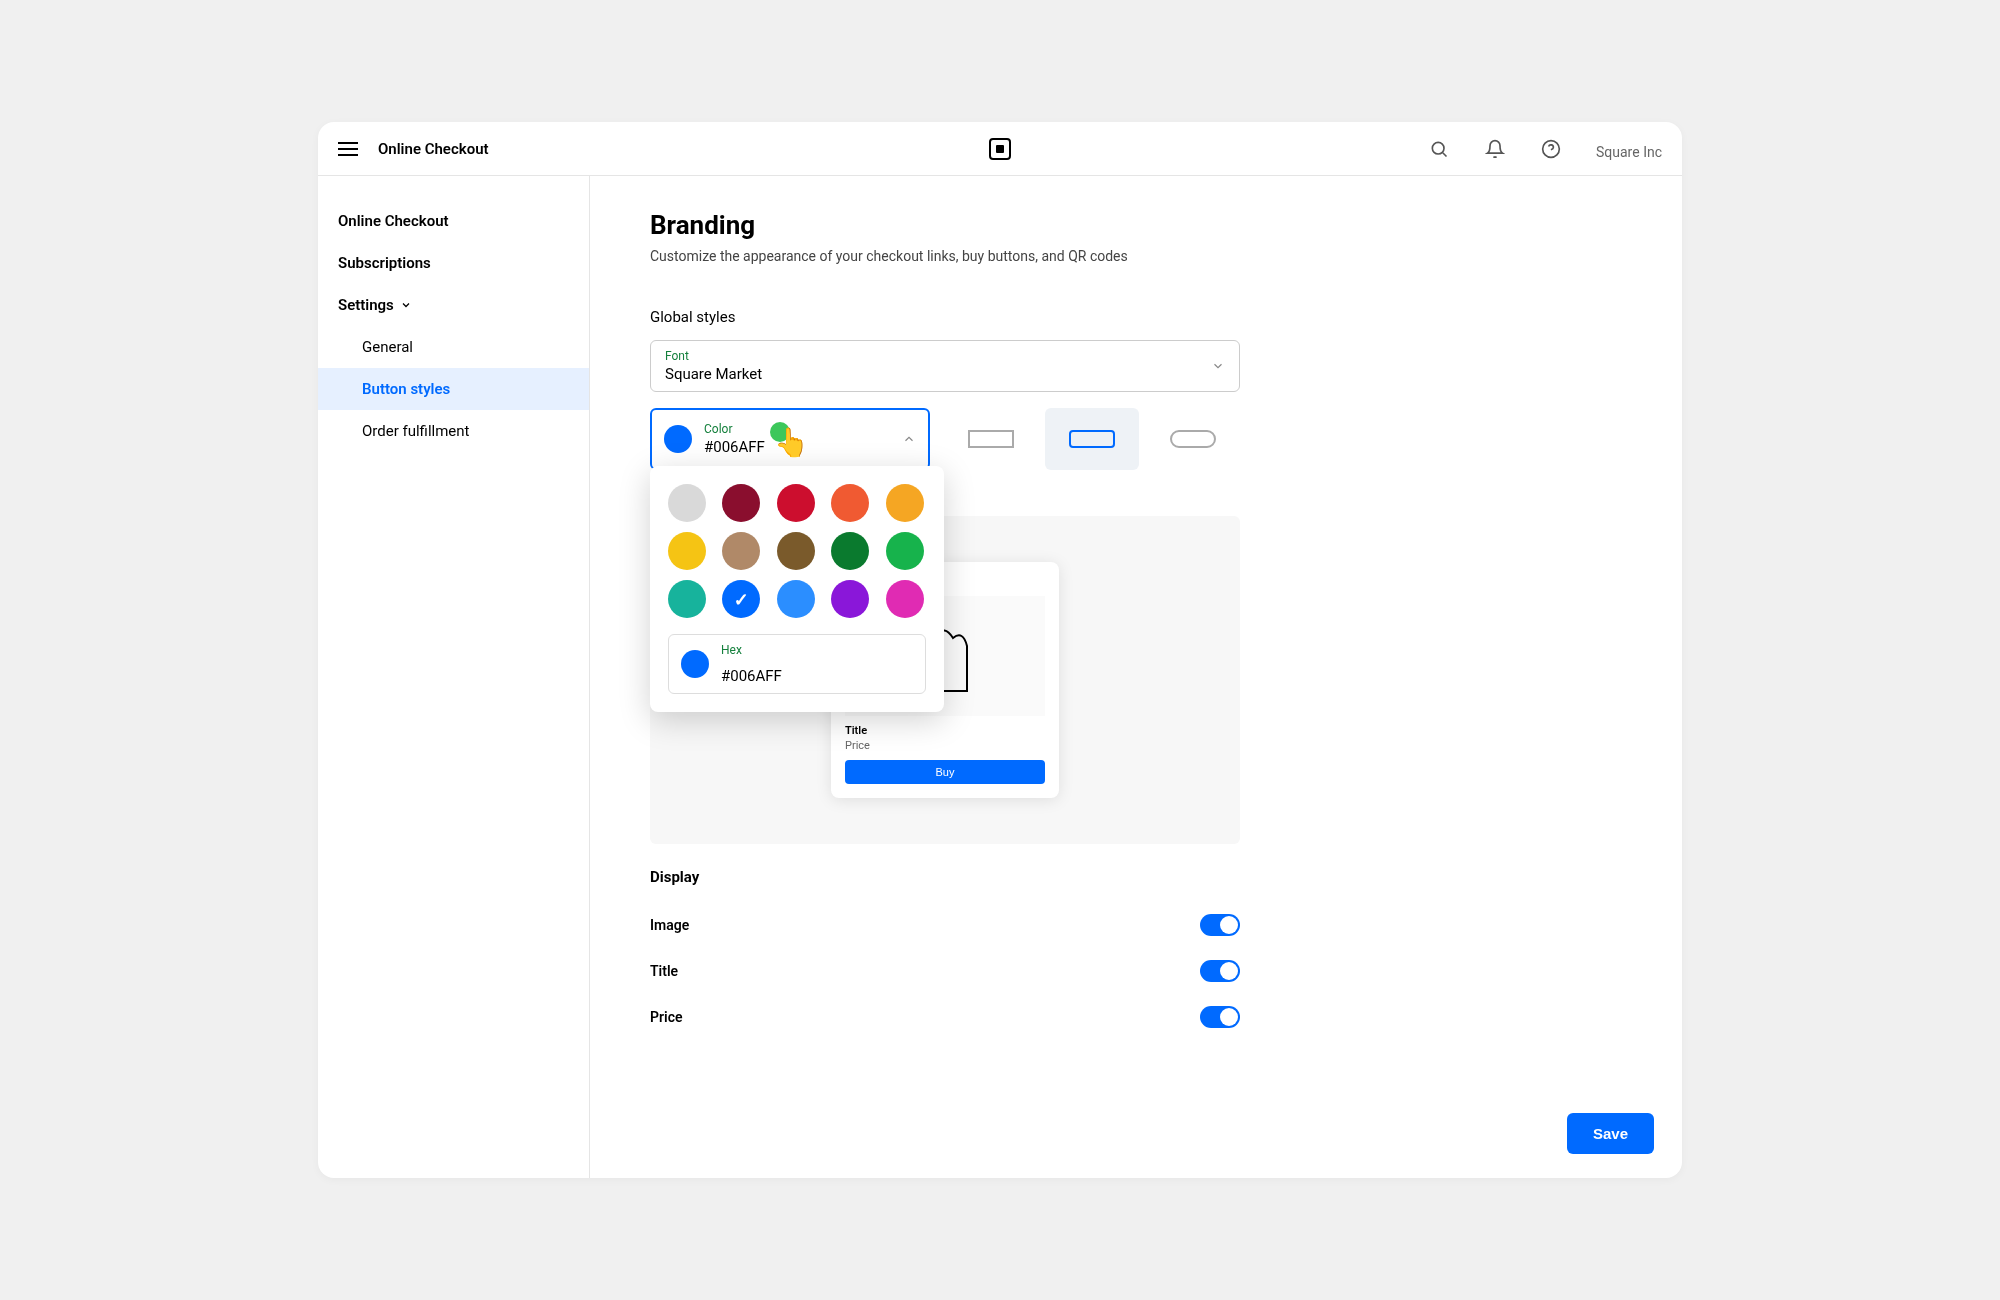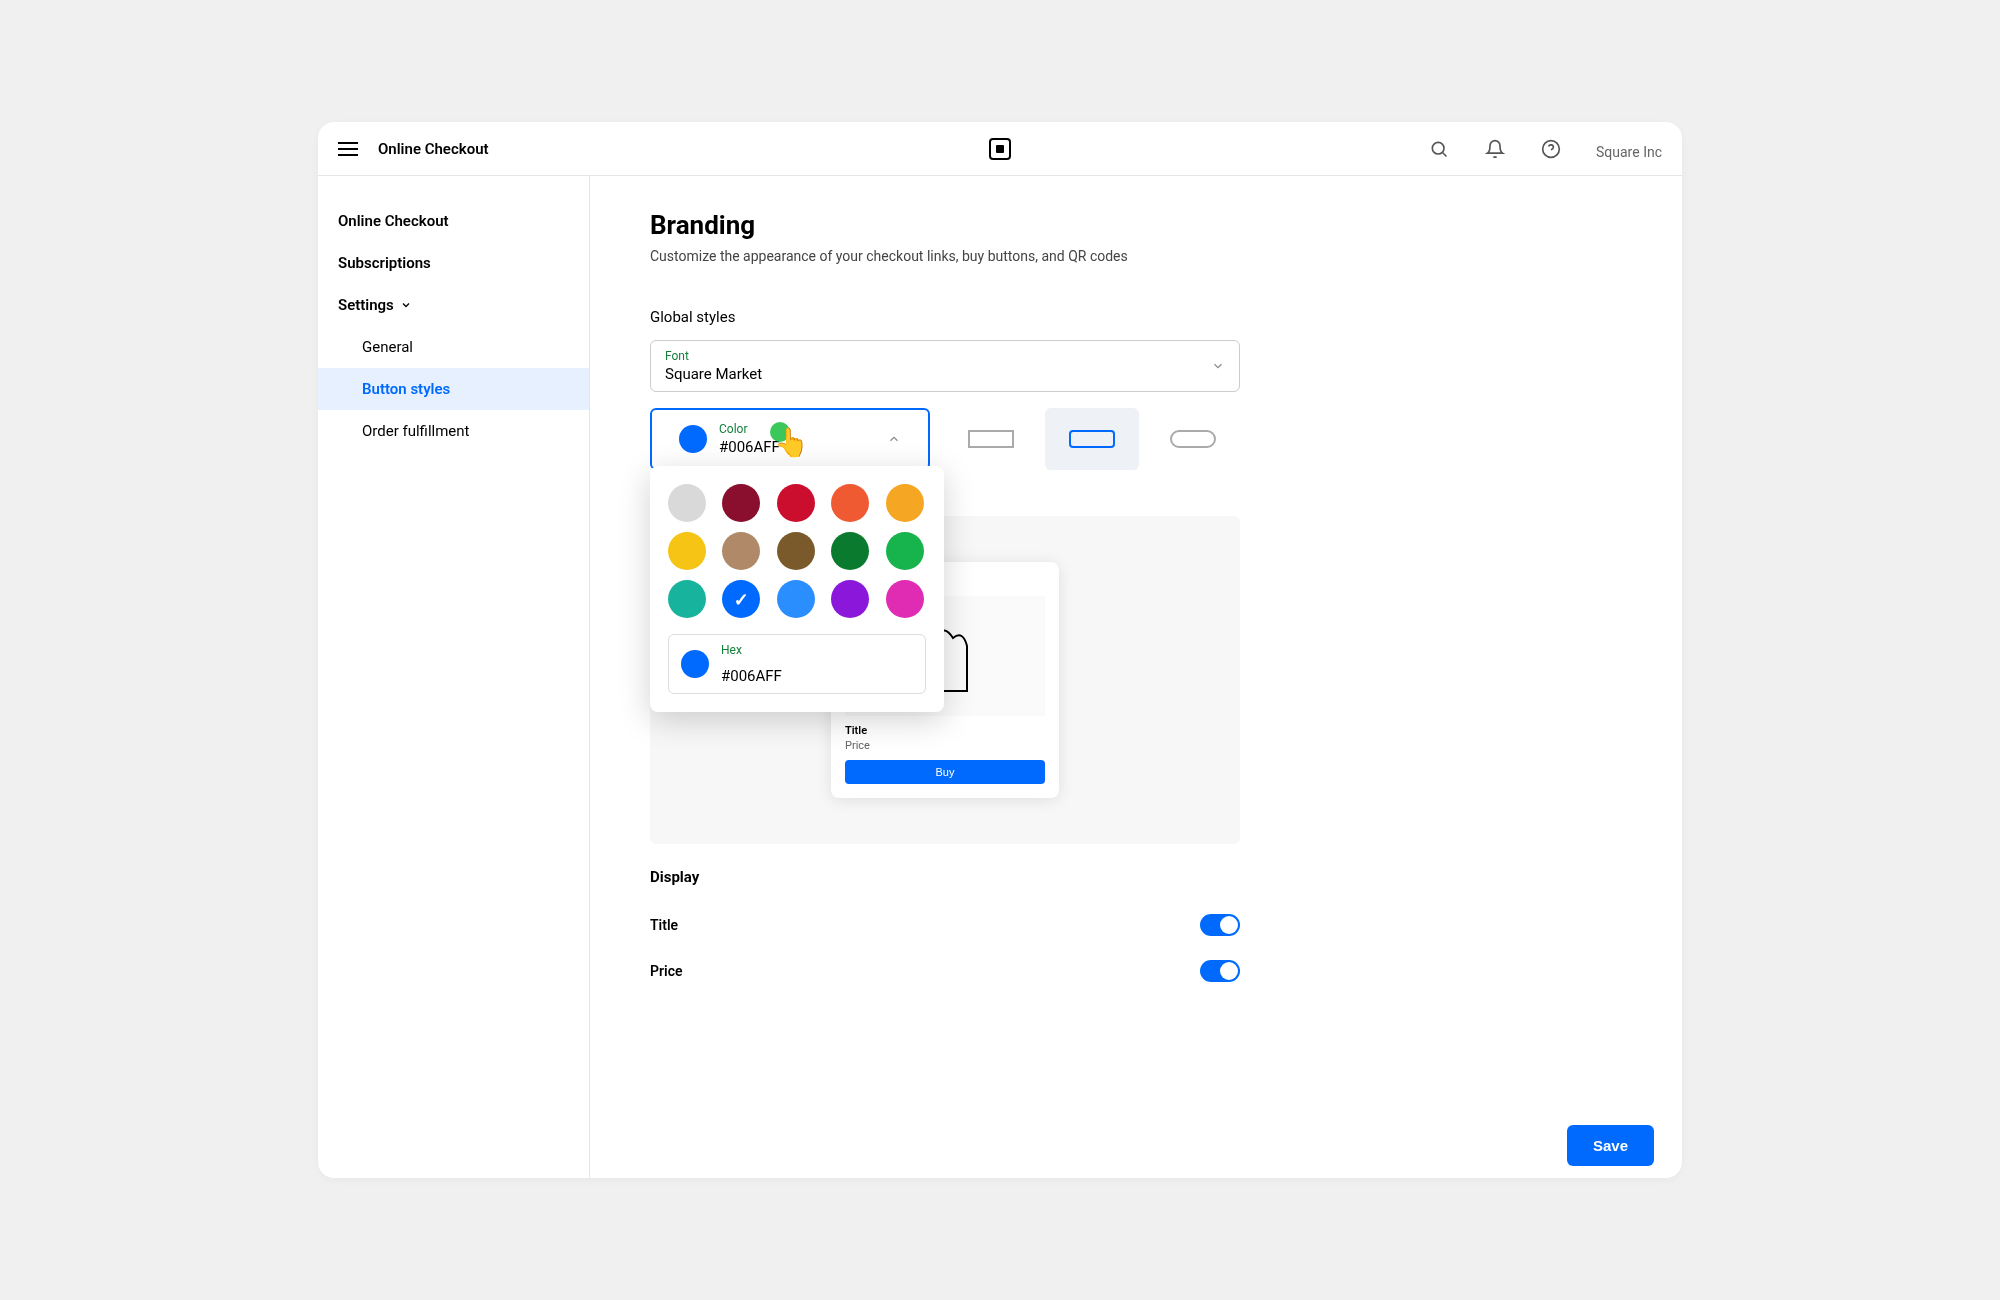--- a/index.html
+++ b/index.html
@@ -184,21 +184,21 @@
     .color-row {
       display: flex;
       gap: 14px;
       align-items: stretch;
       margin-bottom: 16px;
     }
     .color-select {
       flex: 0 0 280px;
       border: 2px solid #006AFF;
       border-radius: 6px;
-      padding: 8px 27px;
+      padding: 8px 12px;
       display: flex;
       align-items: center;
       gap: 12px;
       cursor: pointer;
       position: relative;
     }
     .color-swatch {
       width: 28px;
       height: 28px;
       border-radius: 50%;
@@ -388,21 +388,21 @@
       width: 18px;
       height: 18px;
       background: #fff;
       border-radius: 50%;
       top: 2px;
       right: 2px;
     }
     
     .footer-save {
       position: absolute;
-      bottom: 12px;
+      bottom: 24px;
       right: 28px;
     }
     .save-btn {
       background: #006AFF;
       color: #fff;
       border: none;
       border-radius: 6px;
       padding: 12px 26px;
       font-size: 15px;
       font-weight: 600;
@@ -576,20 +576,24 @@
               </div>
               <div class="preview-sub">Title</div>
               <div class="preview-price-label">Price</div>
               <button class="preview-buy-btn">Buy</button>
             </div>
           </div>
         </div>
 
         <h3 class="display-section-title">Display</h3>
         <div class="toggle-row">
+          <span class="toggle-label">Image</span>
+          <div class="toggle"></div>
+        </div>
+        <div class="toggle-row">
           <span class="toggle-label">Title</span>
           <div class="toggle"></div>
         </div>
         <div class="toggle-row">
           <span class="toggle-label">Price</span>
           <div class="toggle"></div>
         </div>
       </div>
     </div>
   </div>

